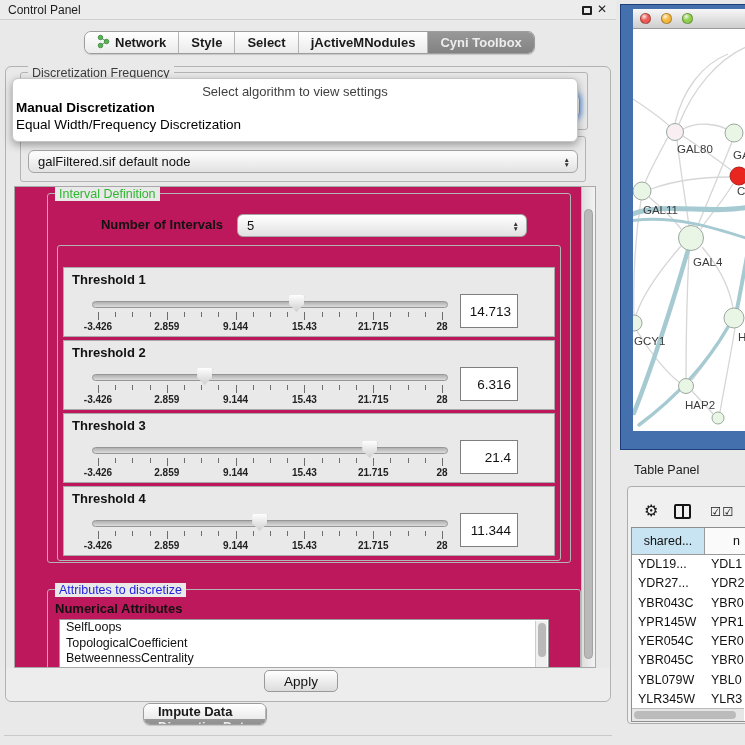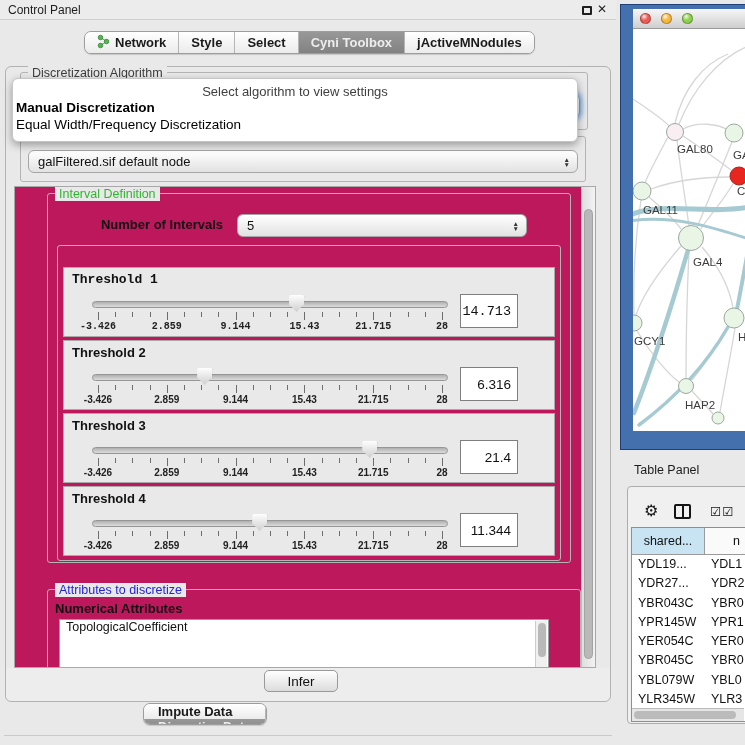--- a/index.html
+++ b/index.html
@@ -119,32 +119,32 @@
             <circle cx="9.5" cy="7.5" r="2.3" fill="#55b455" stroke="#2e7d2e" stroke-width="0.7"></circle>
           </svg></span>
         <span>Network</span>
       </div>
       <div class="tab">
         <span>Style</span>
       </div>
       <div class="tab">
         <span>Select</span>
       </div>
+      <div class="tab">
+        <span>jActiveMNodules</span>
+      </div>
       <div class="tab sel">
         <span>Cyni Toolbox</span>
       </div>
-      <div class="tab">
-        <span>jActiveMNodules</span>
-      </div>
     </div>
 
   <div id="main-panel" class="abs"></div>
 
   <div class="group abs" style="left:20px;top:72px;width:568px;height:58px;"></div>
-  <div class="legend g-gray abs" style="left:28px;top:66px;">Discretization Algorithm</div>
+  <div class="legend g-gray abs" style="left:28px;top:66px;">Discretization Frequency</div>
   <div class="combo focus abs" style="left:28px;top:94px;width:552px;height:24px;z-index:2;">
     <span class="arrows">
       <span>▲</span><br><span>▼</span>
     </span>
   </div>
 
   <div id="algo-popup" class="abs">
     <div id="popup-hint" class="abs">Select algorithm to view settings</div>
     <div class="popup-opt abs" style="top:21px;font-weight:bold;">Manual Discretization</div>
     <div class="popup-opt abs" style="top:38px;">Equal Width/Frequency Discretization</div>
@@ -167,21 +167,21 @@
     <div class="abs" style="left:50px;top:30px;width:158px;text-align:right;font-size:13px;font-weight:bold;">Number of Intervals</div>
     <div class="combo abs" style="left:222px;top:27px;width:290px;height:23px;">
       <span>5</span>
       <span class="arrows">
         <span>▲</span><br><span>▼</span>
       </span>
     </div>
 
     <div class="group abs" style="left:42px;top:58px;width:504px;height:316px;"></div>
     <div id="threshold-container" class="abs" style="left:0;top:0;width:582px;height:482px;">
-        <div class="tbox abs" style="top: 80px; font-family: Liberation Mono, monospace;">
+        <div class="tbox abs" style="top: 80px;">
           <div class="tlabel">Threshold 1</div>
           <div class="track"></div>
           <div class="thumb" style="left: 225.056px;"></div>
           <div class="tick major" style="left: 34px;"></div>
           <div class="tick" style="left: 51.2px;"></div>
           <div class="tick" style="left: 68.4px;"></div>
           <div class="tick" style="left: 85.6px;"></div>
           <div class="tick major" style="left: 102.8px;"></div>
           <div class="tick" style="left: 120px;"></div>
           <div class="tick" style="left: 137.2px;"></div>
@@ -305,33 +305,35 @@
           <div class="ticklabel" style="left: 309.2px;">21.715</div>
           <div class="ticklabel" style="left: 378px;">28</div>
           <div class="vbox">11.344</div>
         </div>
       </div>
 
     <div class="group abs" style="left:32px;top:402px;width:534px;height:88px;"></div>
     <div class="legend g-blue abs" style="left:40px;top:396px;">Attributes to discretize</div>
     <div class="abs" style="left:40px;top:414px;font-size:13px;font-weight:bold;">Numerical Attributes</div>
     <div id="attr-list" class="abs" style="left:44px;top:432px;width:490px;height:50px;">
+      <div class="litem">SelfLoops</div>
         <div class="litem">TopologicalCoefficient</div>
+        <div class="litem">BetweennessCentrality</div>
         <div id="list-scroll">
           <div id="list-thumb"></div>
         </div>
     </div>
 
     <div id="v-scroll" class="abs">
       <div id="v-thumb" class="abs"></div>
     </div>
   </div>
 
   <div id="apply-strip" class="abs"></div>
-  <div id="apply-btn" class="abs">Infer</div>
+  <div id="apply-btn" class="abs">Apply</div>
 
   <div id="bottom-tab-bar" class="tabbar abs">
       <div class="tab">
         <span>Impute Data</span>
       </div>
       <div class="tab sel">
         <span>Discretize Data</span>
       </div>
       <div class="tab">
         <span>Infer Network</span>

